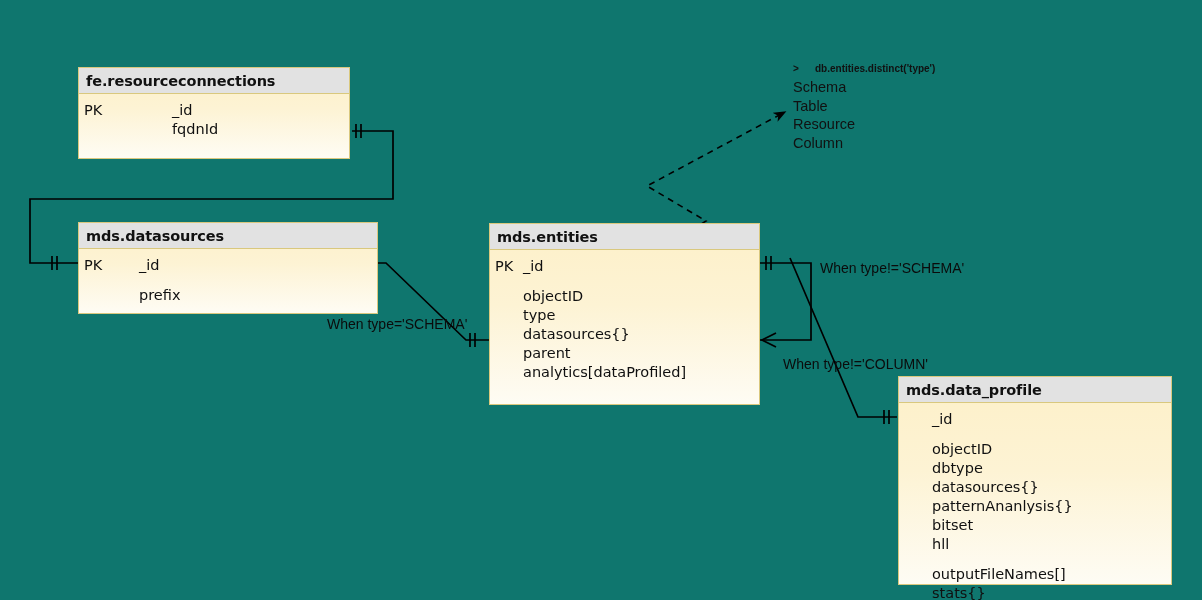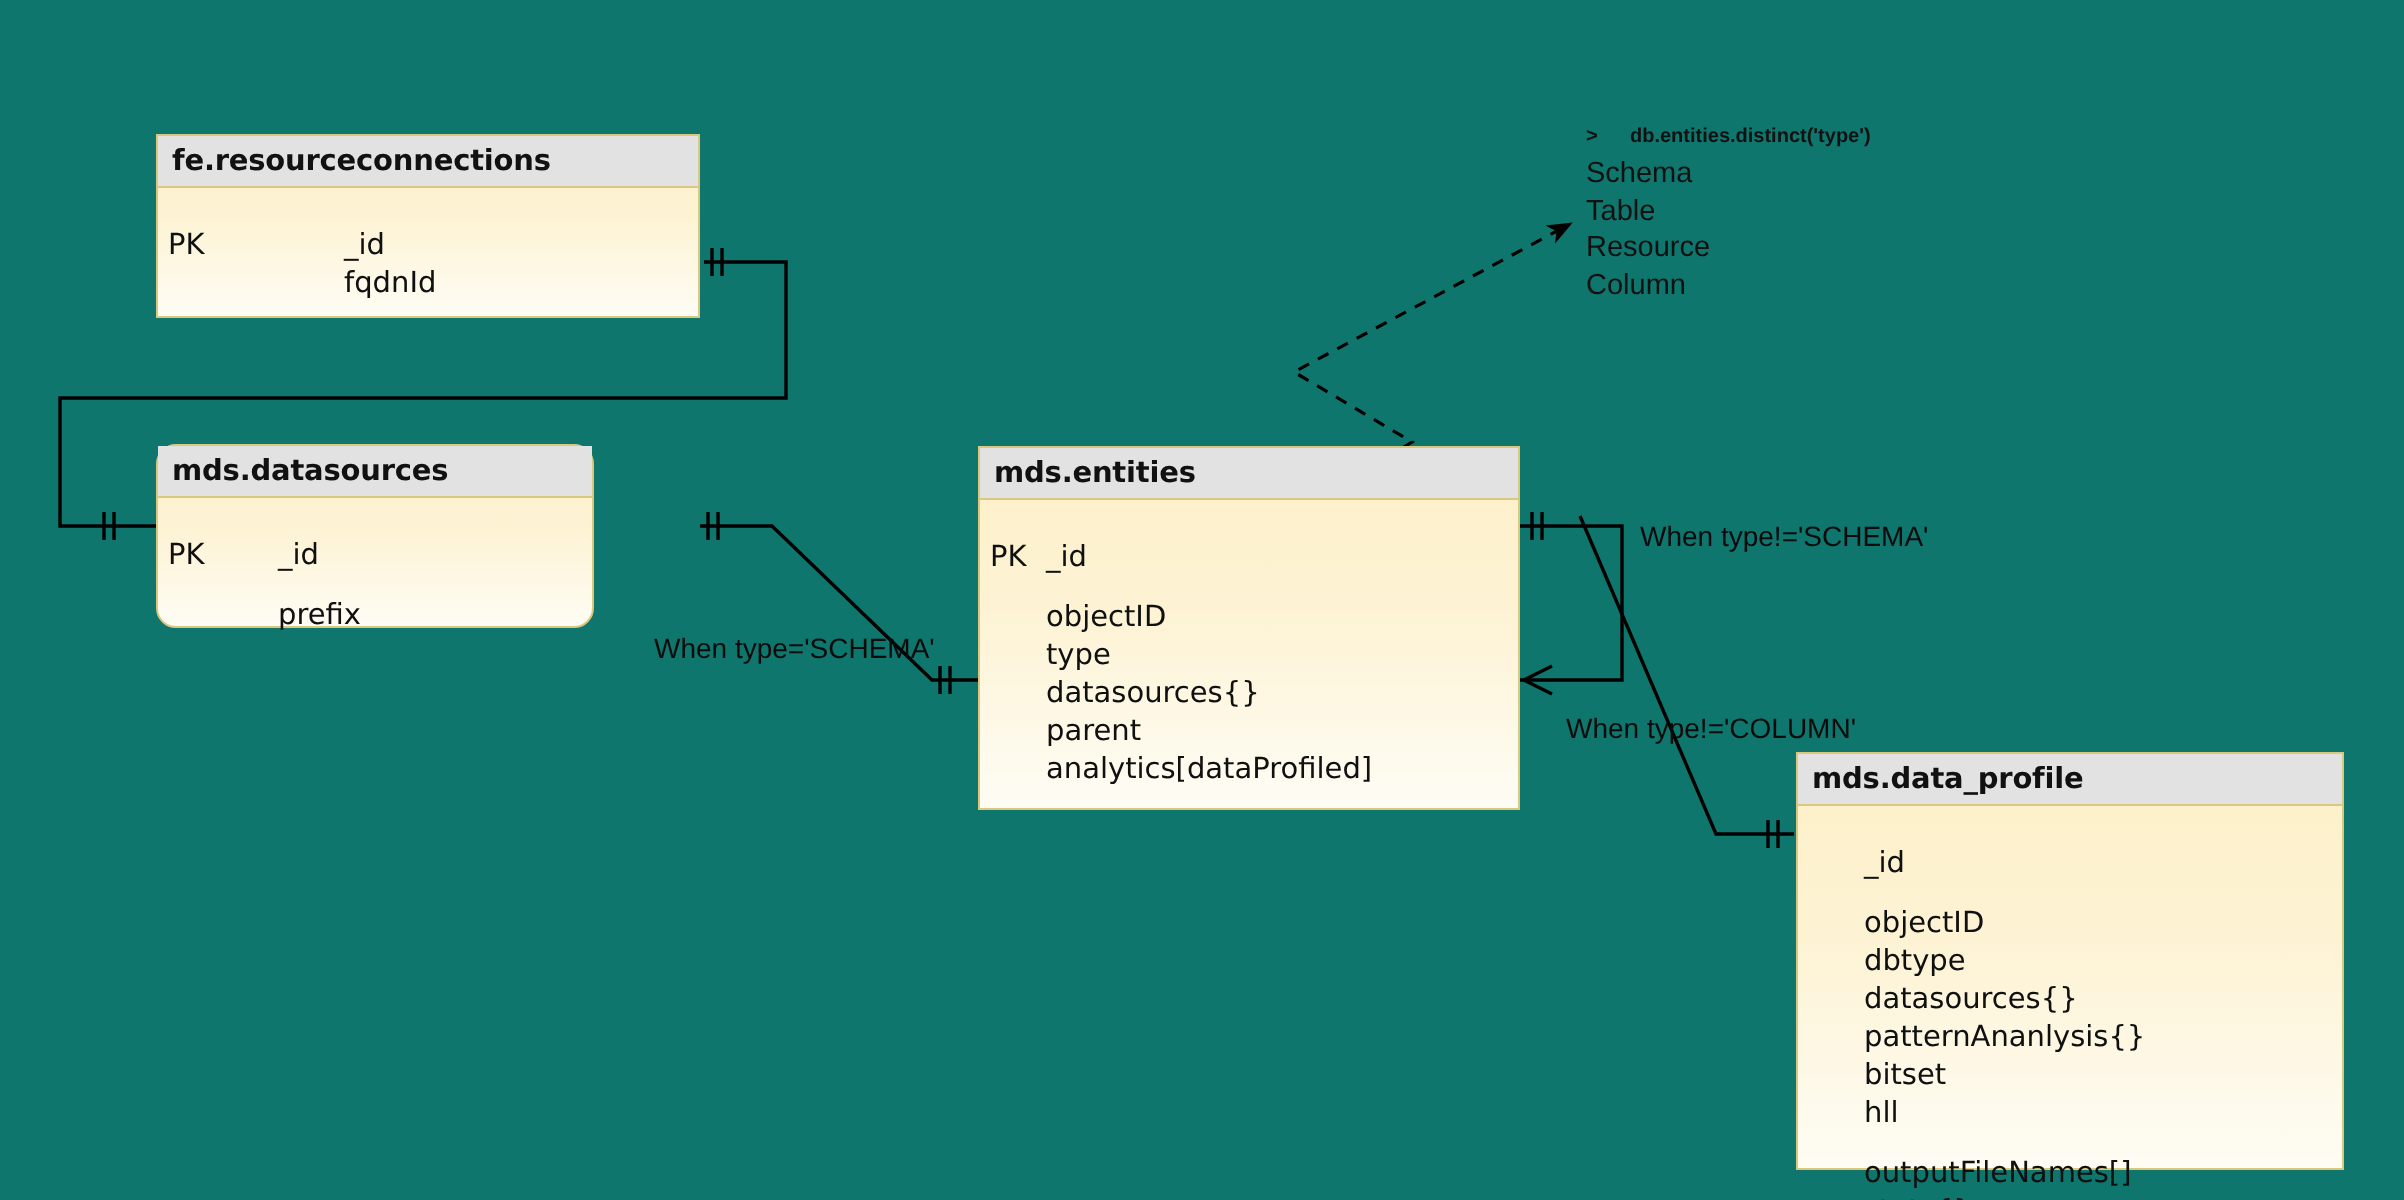--- a/index.html
+++ b/index.html
@@ -32,21 +32,21 @@
     border-bottom: 1px solid #d9c87e;
     font-weight: bold;
     font-size: 14.5px;
     color: #111111;
     padding-left: 7px;
     white-space: nowrap;
     letter-spacing: -0.1px;
   }
   .entity-body {
     position: relative;
-    padding-top: 21px;
+    padding-top: 8px;
   }
   .field-row {
     display: flex;
     align-items: baseline;
     height: 19px;
     font-size: 14.5px;
     color: #101010;
     white-space: nowrap;
   }
   .field-row.gap-before { margin-top: 11px; }
@@ -163,21 +163,21 @@
         <span class="pk-col">PK</span>
         <span class="field-name" style="margin-left:60px;">_id</span>
       </div>
       <div class="field-row">
         <span class="pk-col"></span>
         <span class="field-name" style="margin-left:60px;">fqdnId</span>
       </div>
     </div>
   </div>
 
-  <div class="entity" id="ent-mds_datasources" style="left:78px; top:222px; width:219px; height:92px;border-radius:10px;">
+  <div class="entity" id="ent-mds_datasources" style="left:78px; top:222px; width:300px; height:92px;">
     <div class="entity-header">mds.datasources</div>
     <div class="entity-body">
       <div class="field-row">
         <span class="pk-col">PK</span>
         <span class="field-name" style="margin-left:27px;">_id</span>
       </div>
       <div class="field-row gap-before">
         <span class="pk-col"></span>
         <span class="field-name" style="margin-left:27px;">prefix</span>
       </div>

